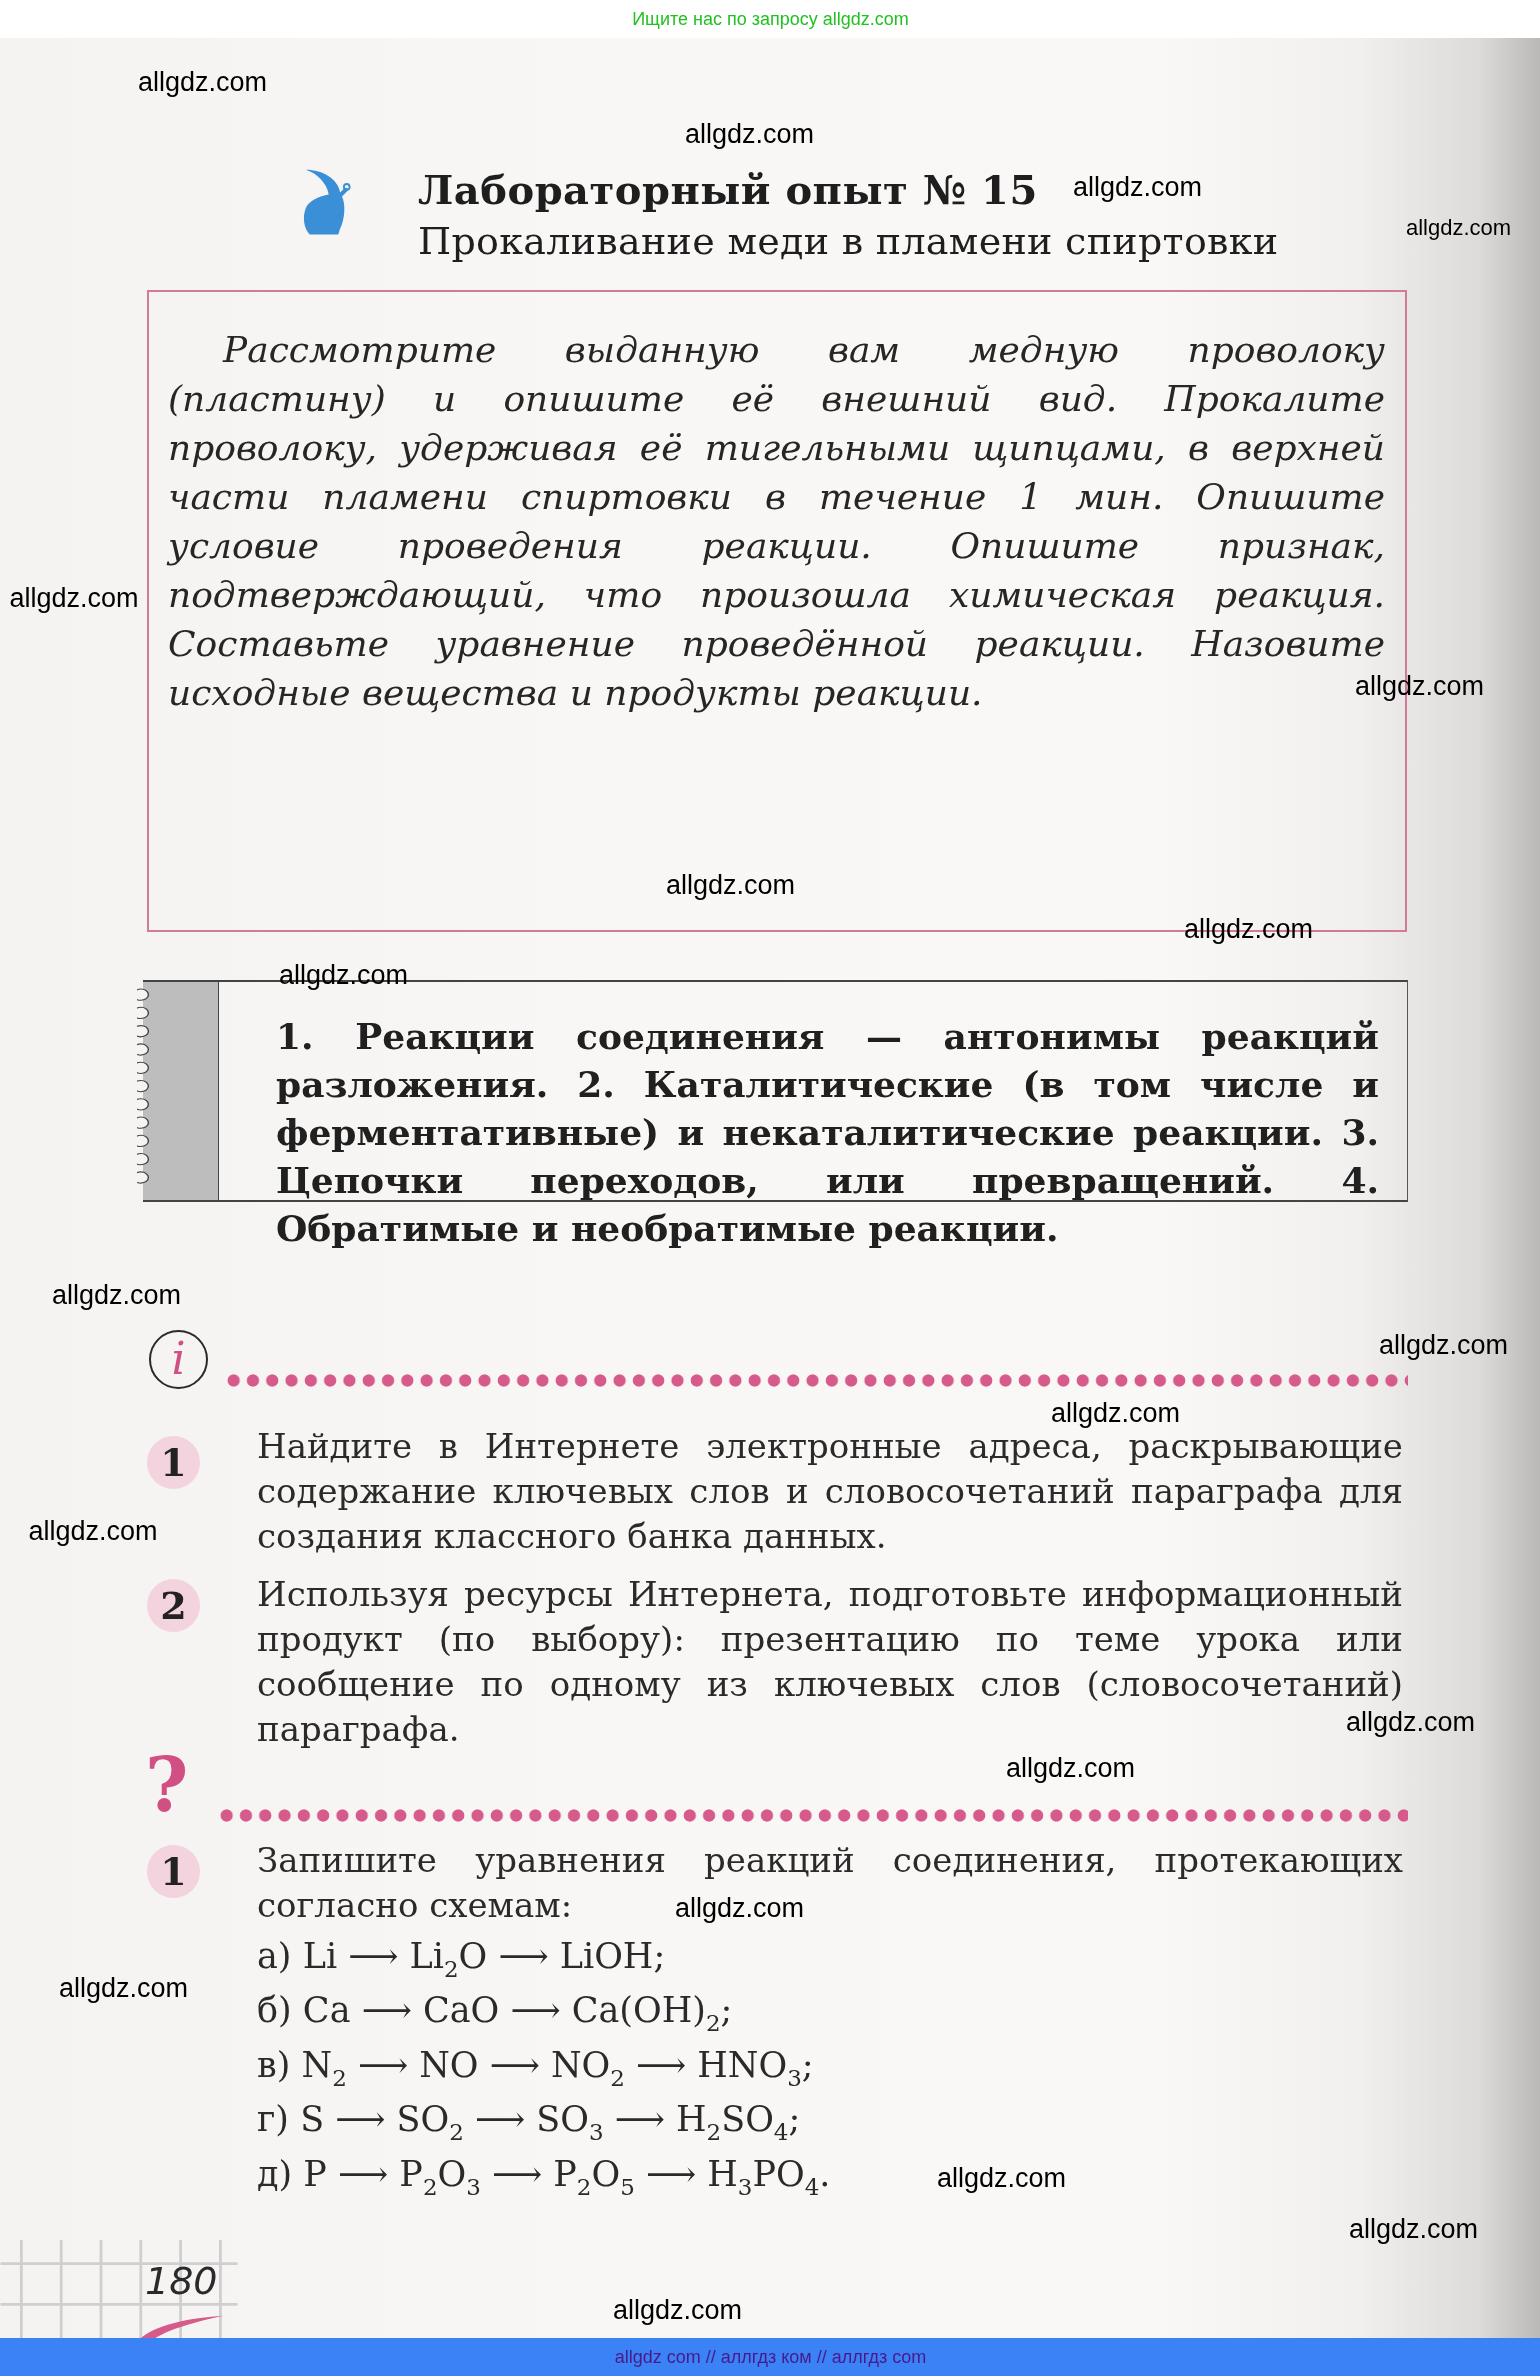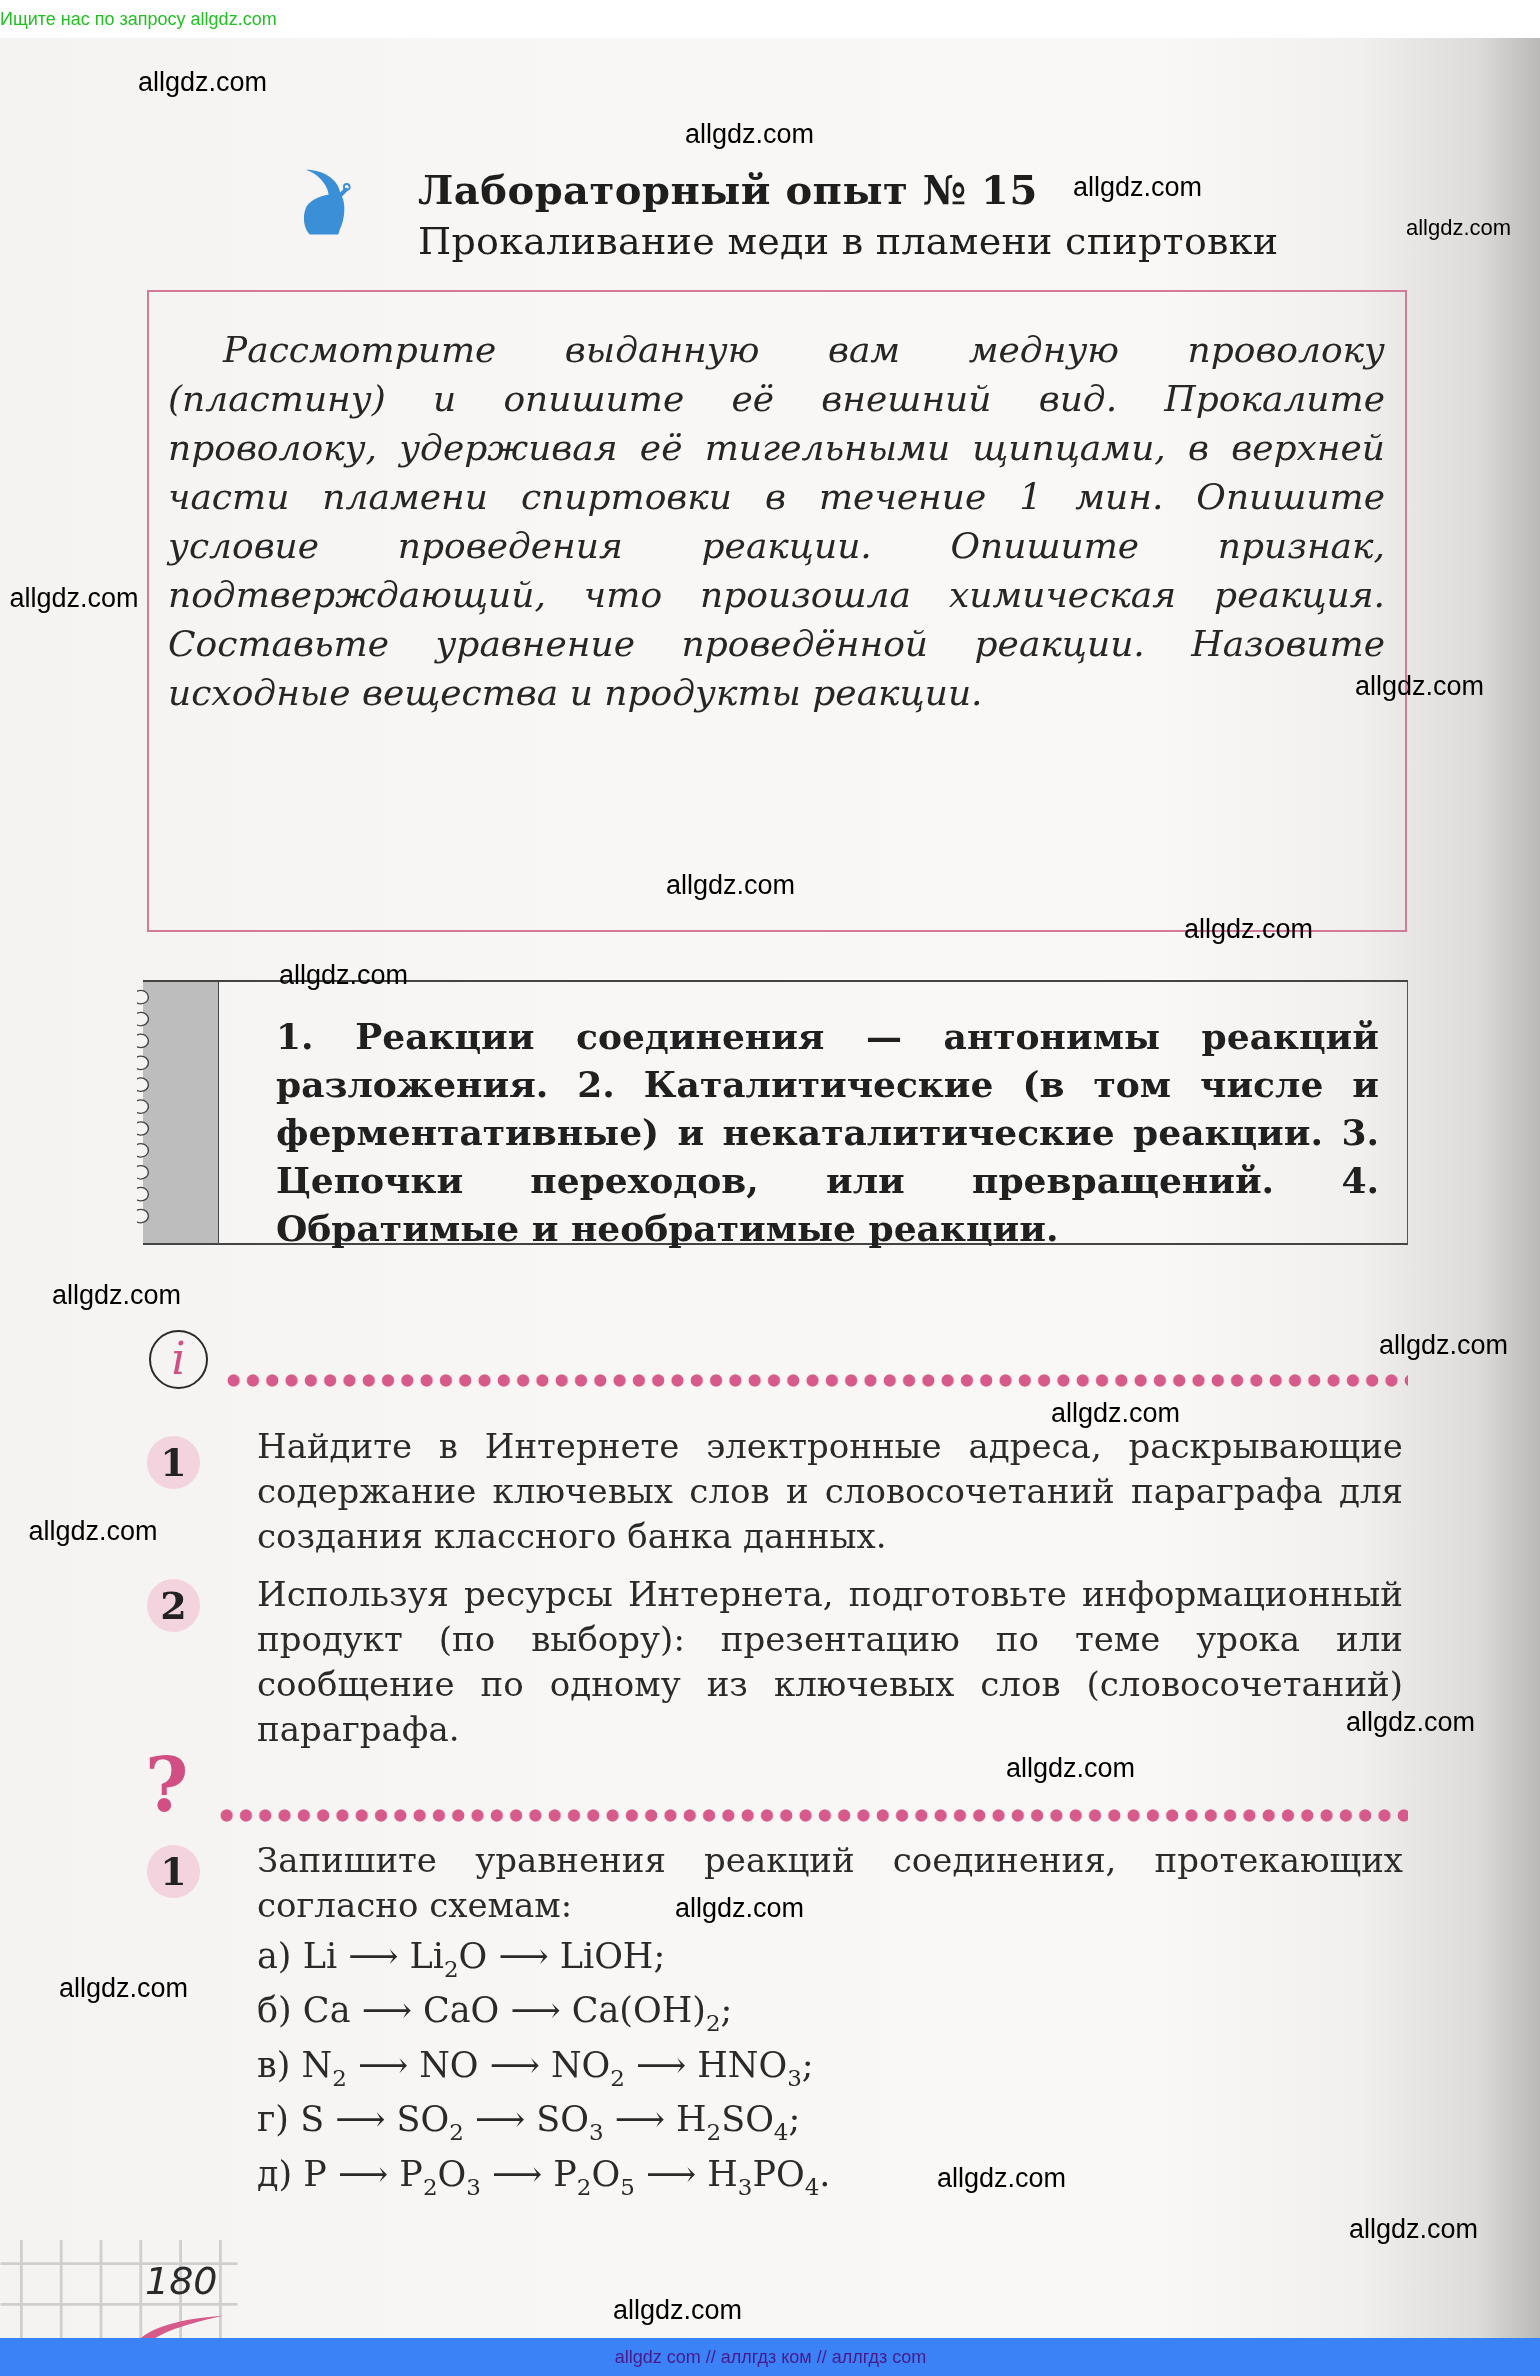--- a/index.html
+++ b/index.html
@@ -1,21 +1,21 @@
 <!DOCTYPE html>
 <html style="font-size:15px"><head>
 <meta charset="utf-8">
 <style>
   * { box-sizing: border-box; margin: 0; padding: 0; }
   html, body { width: 1541px; height: 2377px; background: #ffffff; overflow: hidden; }
   body { position: relative; font-family: "DejaVu Serif", "Liberation Serif", serif; color: #2a2a2a; }
 
   .top-banner {
     position: absolute; left: 0; top: 0; width: 1541px; height: 38px;
-    background: #ffffff; 
+    background: #ffffff; text-align: center;
     font-family: "Liberation Sans", sans-serif; font-size: 18px; color: #22c122;
     line-height: 38px;
   }
   .page {
     position: absolute; left: 0; top: 38px; width: 1541px; height: 2300px;
     background: linear-gradient(to right, #f4f3f1 0%, #f8f7f5 40%, #f9f8f6 75%, #f1f0ee 88%, #dcdbd9 96%, #b9b8b6 100%);
   }
   .bottom-banner {
     position: absolute; left: 0; top: 2338px; width: 1541px; height: 39px;
     background: #3b82f6; text-align: center;
@@ -46,21 +46,21 @@
     font-style: italic;
   }
   .task-text {
     position: absolute; left: 19px; top: 33px; width: 1217px;
     font-size: 36px; line-height: 49px; text-align: justify; color: #262626;
   }
   .task-text p { text-indent: 55px; }
 
   
   .terms-box {
-    position: absolute; left: 143px; top: 980px; width: 1265px; height: 265px;
+    position: absolute; left: 143px; top: 980px; width: 1265px; height: 222px;
     border-top: 2.9px solid #444; border-bottom: 2.9px solid #444; border-right: 1.9px solid #555;
   }
   .terms-strip {
     position: absolute; left: 0; top: 0; width: 76px; height: 100%;
     background: #bdbdbd; border-right: 1.9px solid #444;
   }
   .terms-scallops { position: absolute; left: -5.7px; top: 0; width: 19px; height: 100%; }
   .terms-text {
     position: absolute; left: 133px; top: 30px; width: 1103px;
     font-size: 36px; line-height: 48px; font-weight: bold; color: #202020; text-align: justify;

